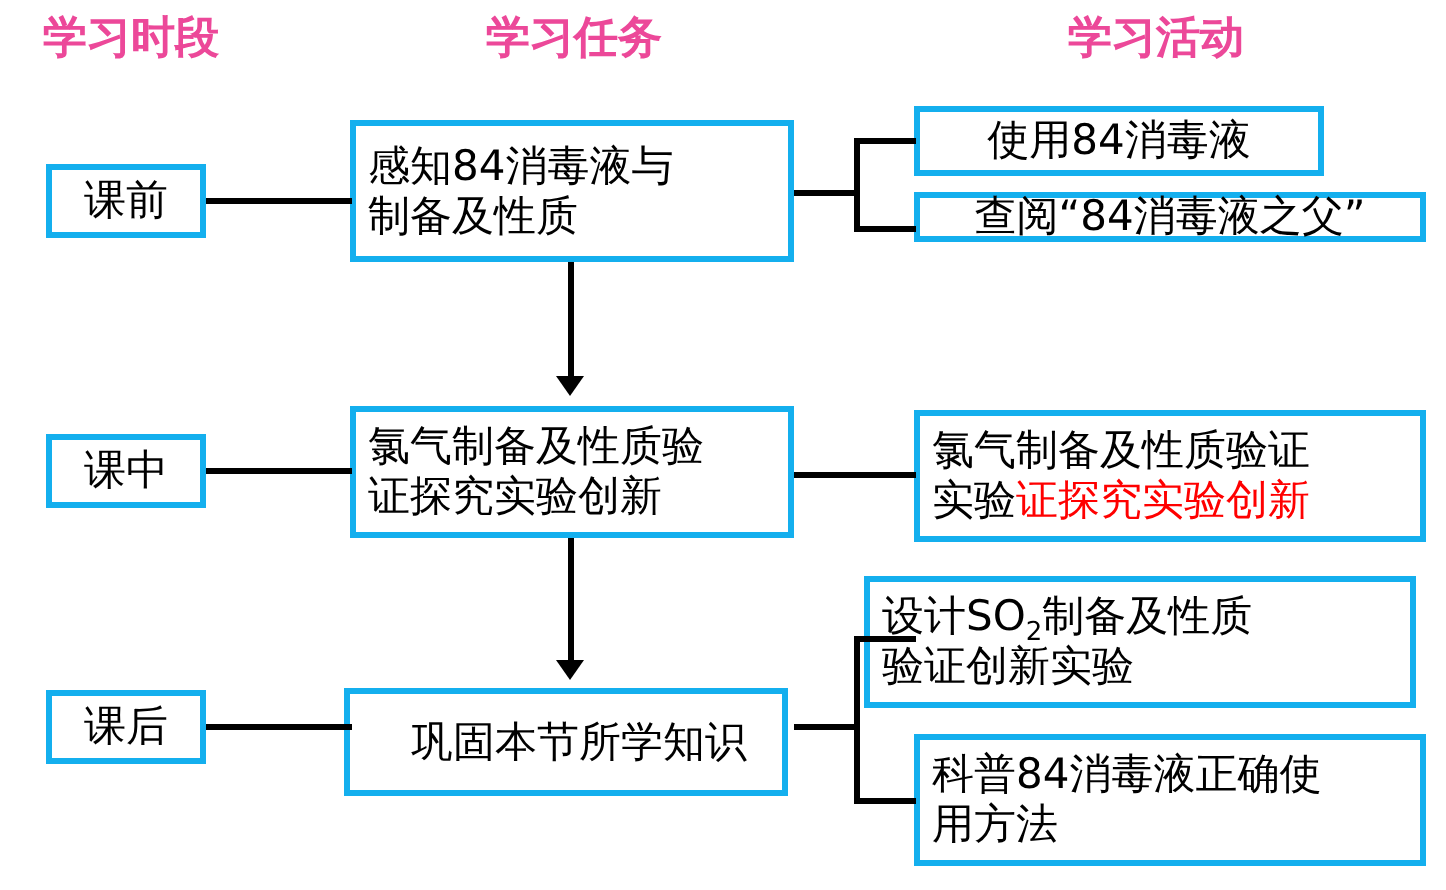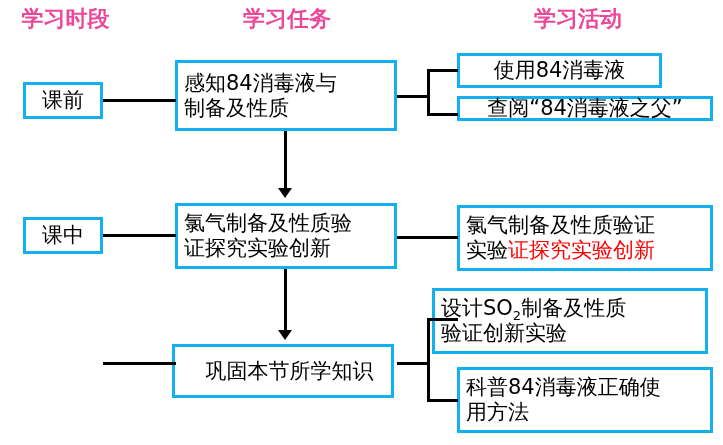--- a/index.html
+++ b/index.html
@@ -65,20 +65,21 @@
 <body>
 
 <div id="canvas">
 
   <div class="hdr" style="left:8px; top:4px; width:115px;">学习时段</div>
   <div class="hdr" style="left:222px; top:4px; width:130px;">学习任务</div>
   <div class="hdr" style="left:513px; top:4px; width:130px;">学习活动</div>
 
   <div class="box center" style="left:23px; top:217px; width:80px; height:37px;">课中</div>
   <div class="box center" style="left:23px; top:82px; width:80px; height:37px;">课前</div>
+  <div class="box center" style="left:23px; top:345px; width:80px; height:37px;">课后</div>
 
   <div class="box left" style="left:175px; top:60px; width:222px; height:71px;">感知84消毒液与
 制备及性质</div>
   <div class="box left" style="left:175px; top:203px; width:222px; height:66px;">氯气制备及性质验
 证探究实验创新</div>
   <div class="box center" style="left:172px; top:344px; width:222px; height:54px;padding-left:13px;">巩固本节所学知识</div>
 
   <div class="box center" style="left:457px; top:53px; width:205px; height:35px;">使用84消毒液</div>
   <div class="box center" style="left:457px; top:96px; width:256px; height:25px;">查阅“84消毒液之父”</div>
 

